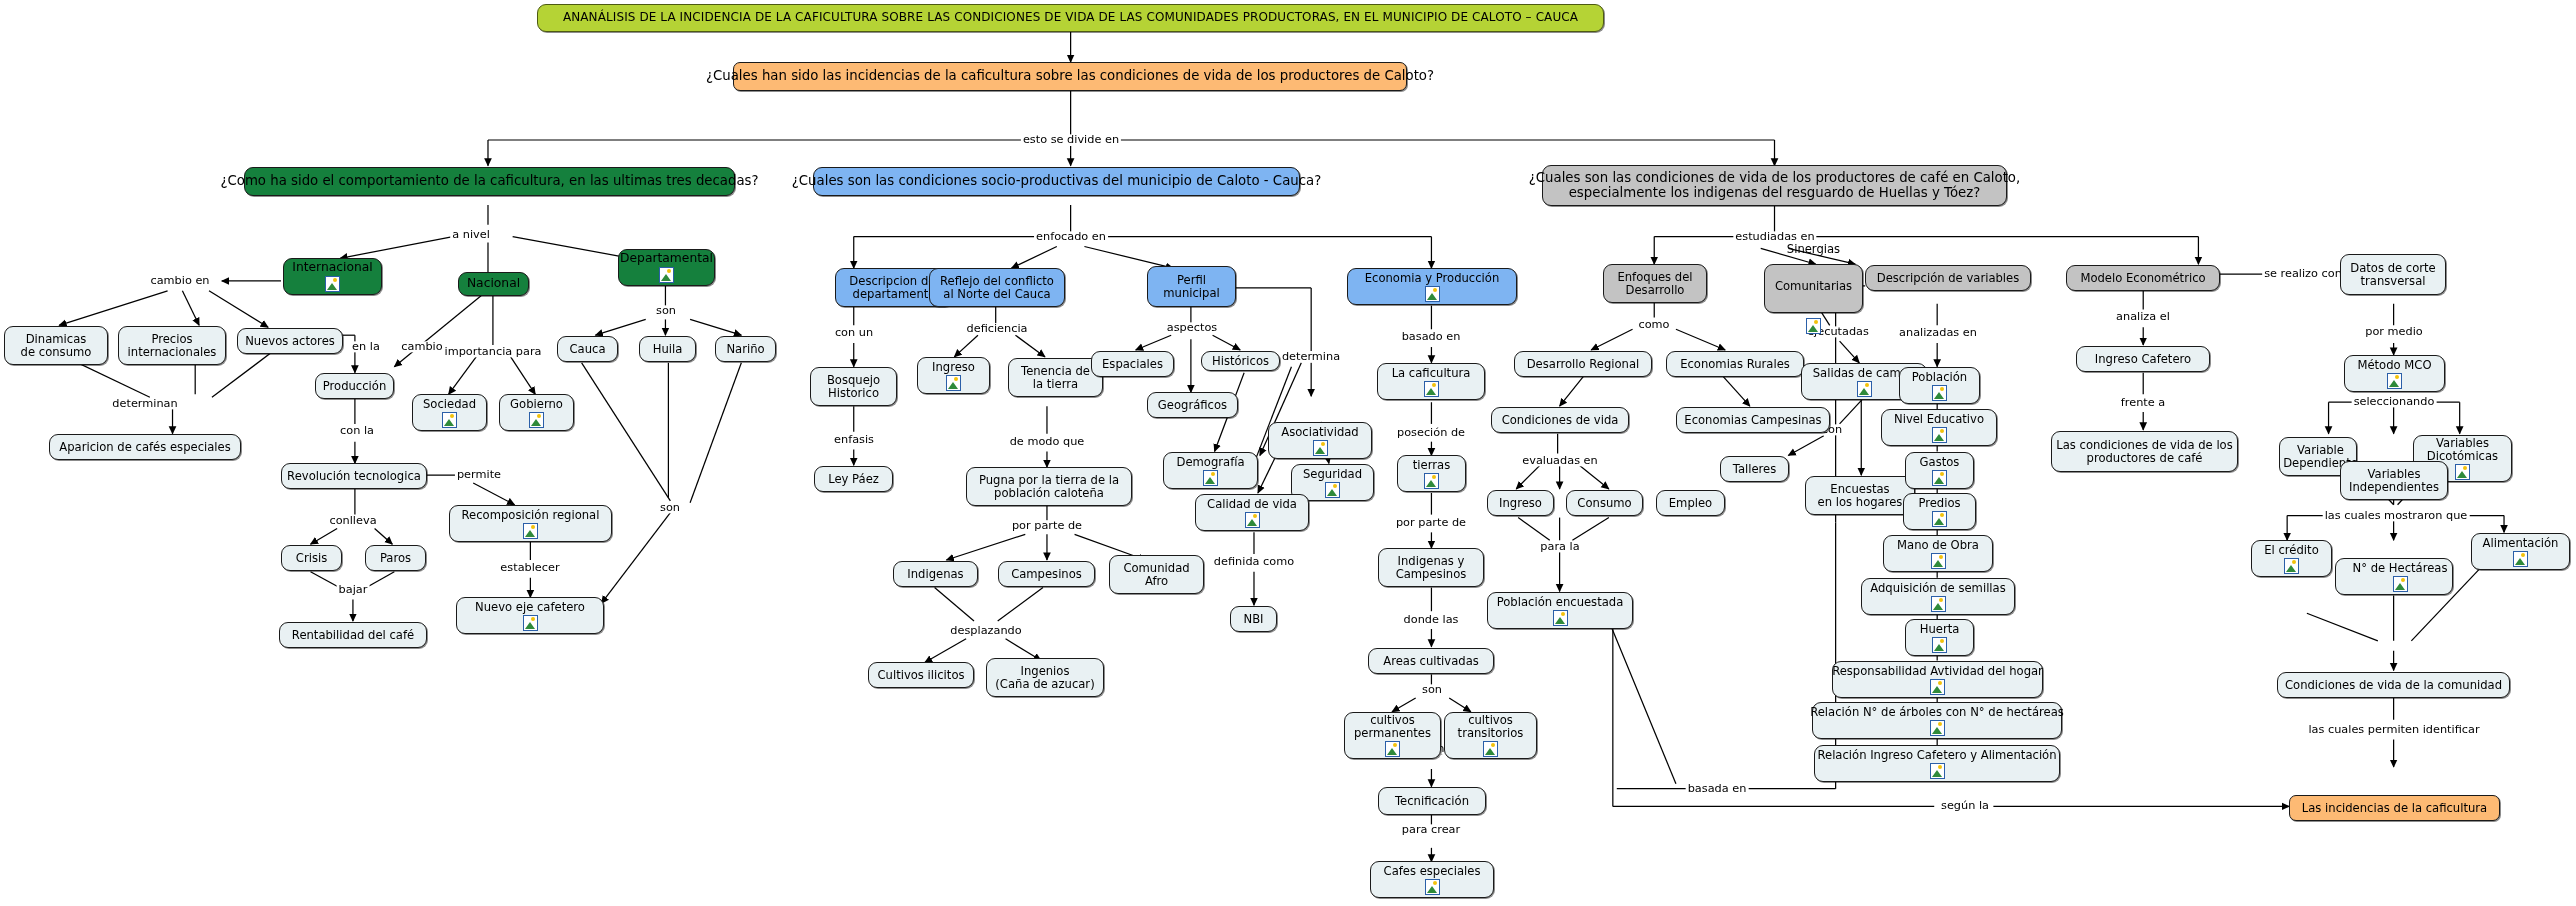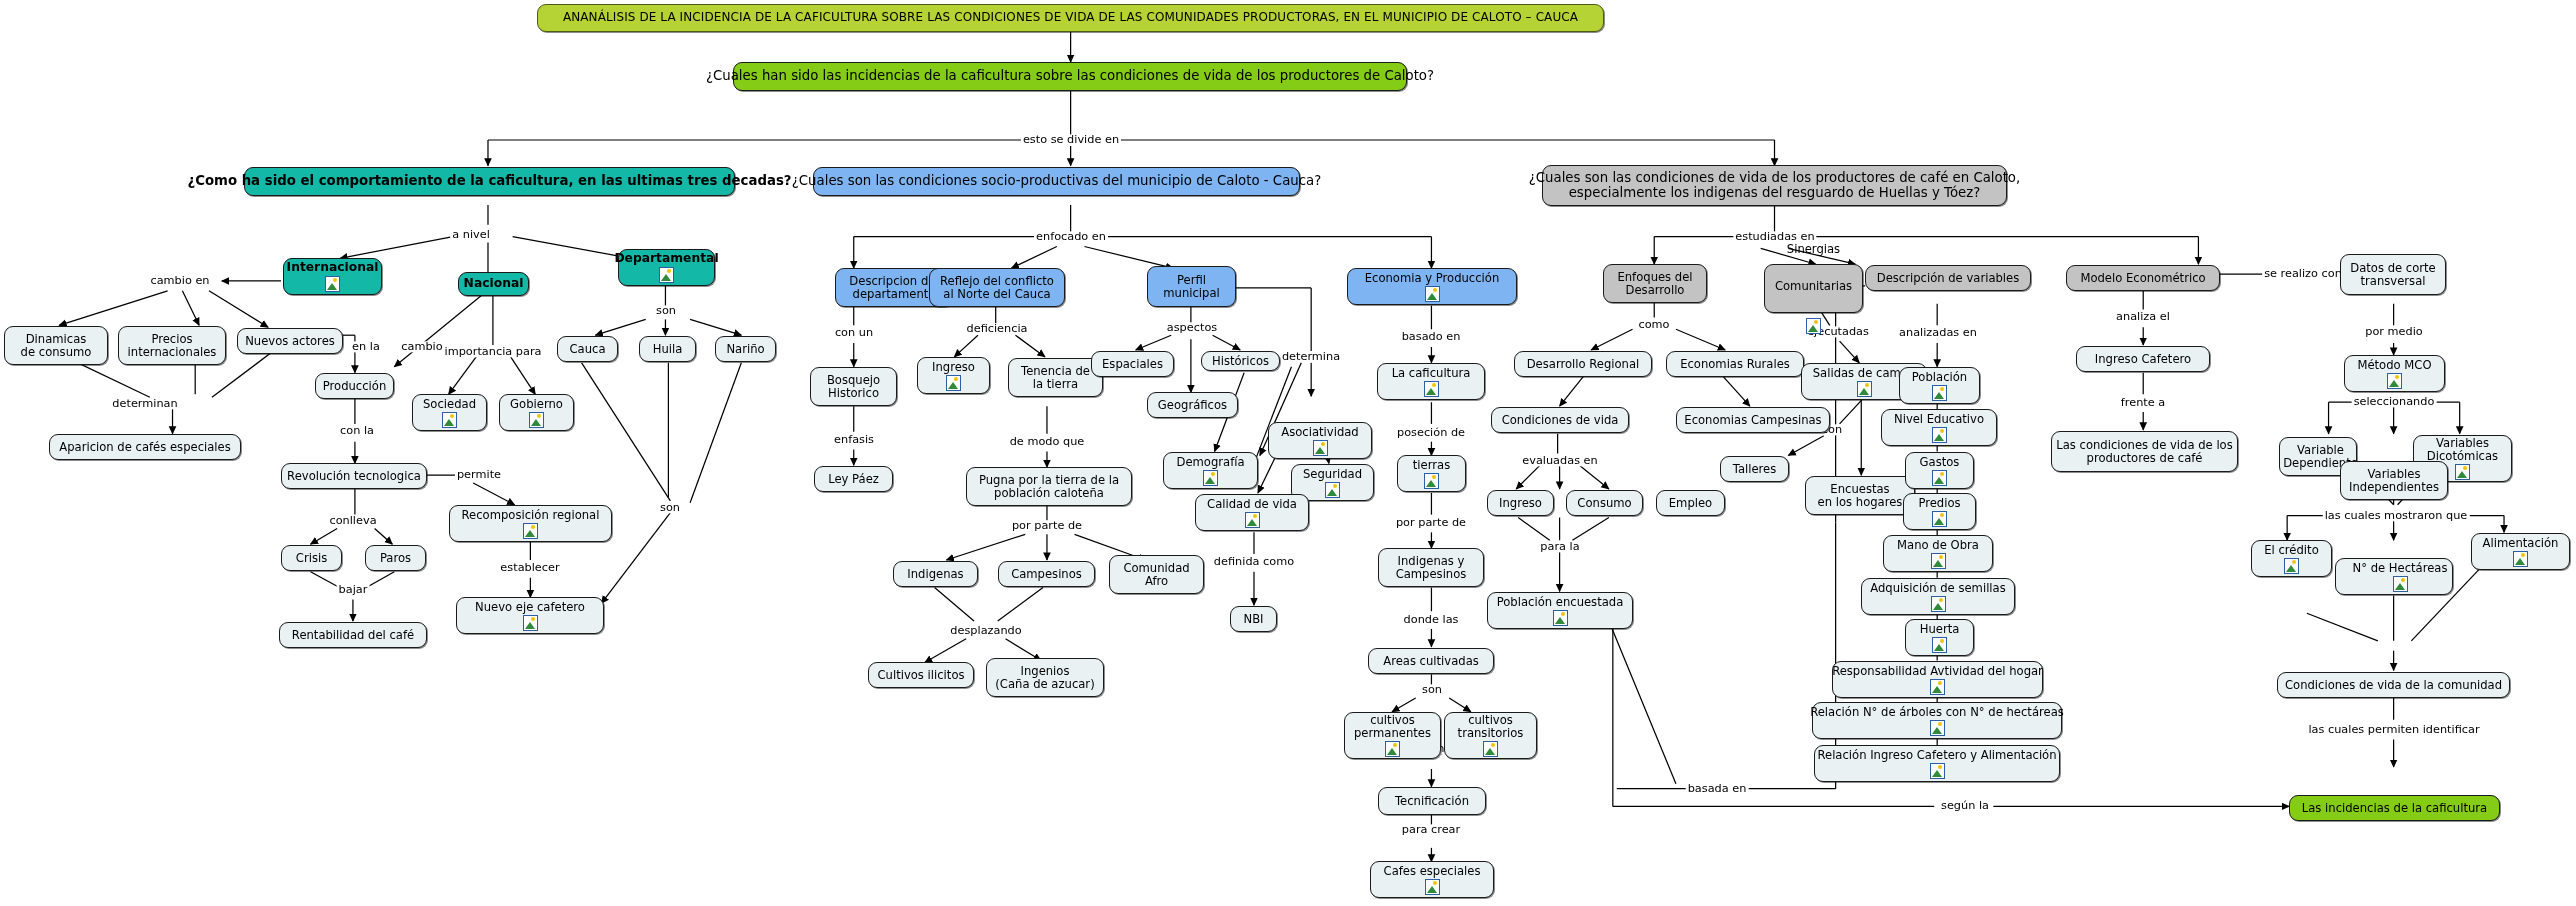--- a/index.html
+++ b/index.html
@@ -36,22 +36,22 @@
     background: #e8f0f2;
     color: #000000;
     line-height: 1.12;
     padding: 3px 7px 3px 7px;
     box-shadow: 1px 1px 0 rgba(0,0,0,0.45);
     white-space: nowrap;
   }
   .node .lbl { display:block; }
   
   .c-green  { background:#b5d335; border-color:#4d5a12; border-width:1.6px; }
-  .c-gray   { background:#84cc16; border-color:#1a1a1a; }
-  .c-orange { background:#14b8a6; border-color:#1a1a1a;font-weight:bold; }
+  .c-gray   { background:#fdba74; border-color:#1a1a1a;border-radius:7px; }
+  .c-orange { background:#15803d; border-color:#1a1a1a; }
   .c-blue   { background:#7eb4f2; border-color:#1a1a1a; }
   .c-lgray  { background:#c3c3c3; border-color:#1a1a1a; }
   .c-plain  { background:#e9f1f3; border-color:#1a1a1a; }
 
   
   .link-label {
     position: absolute;
     z-index: 2;
     font-size: 11.3px;
     color: #000000;

